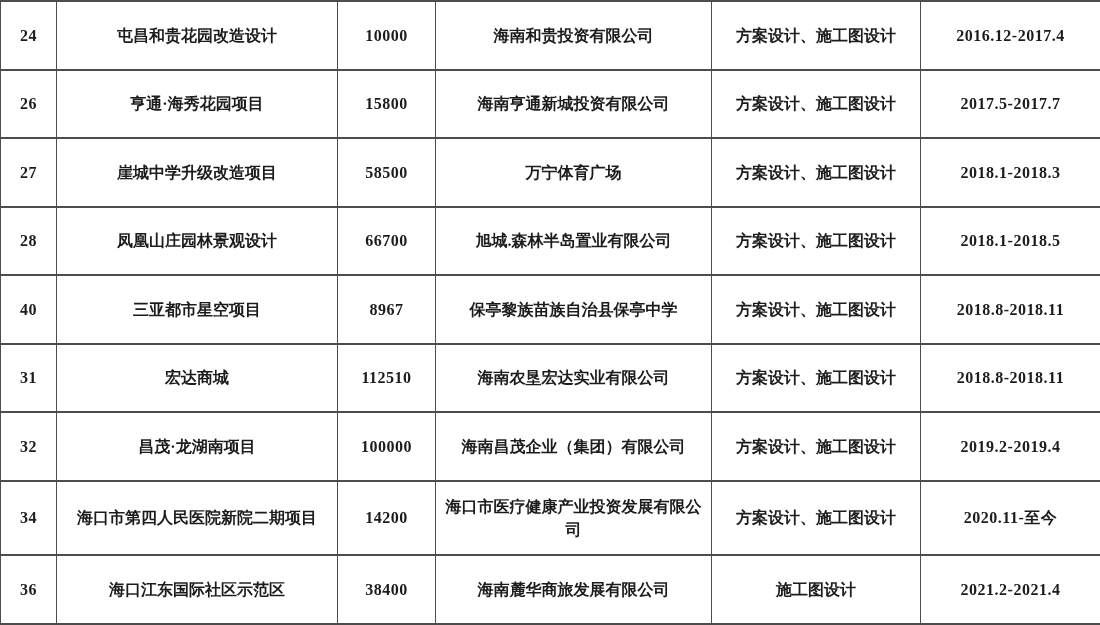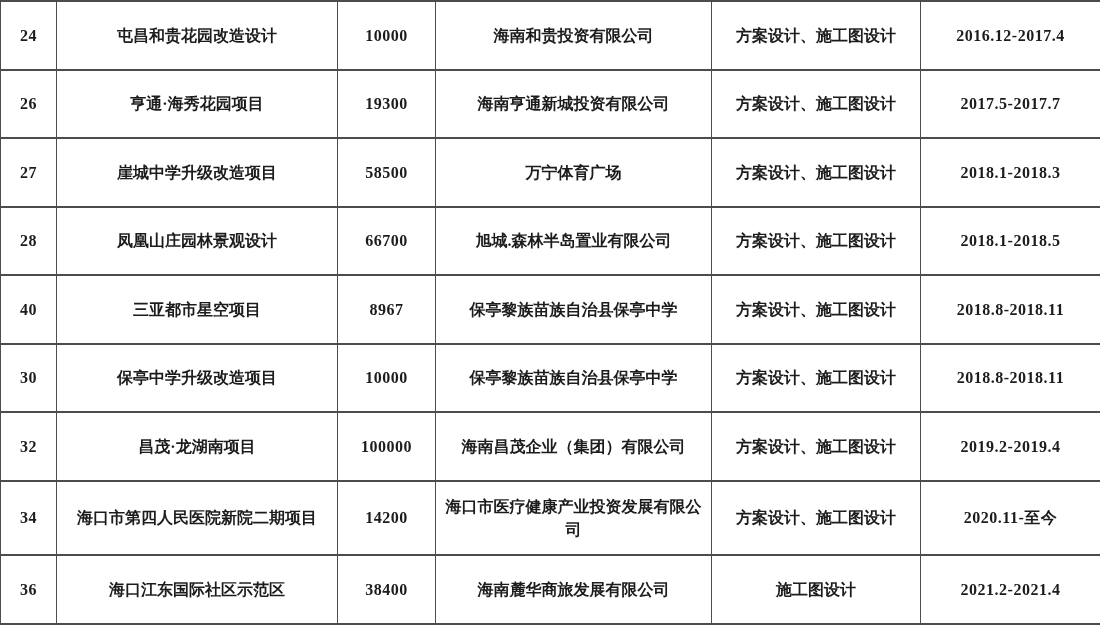--- a/index.html
+++ b/index.html
@@ -67,21 +67,21 @@
     <td class="col-index">24</td>
     <td class="col-project">屯昌和贵花园改造设计</td>
     <td class="col-area">10000</td>
     <td class="col-client">海南和贵投资有限公司</td>
     <td class="col-services">方案设计、施工图设计</td>
     <td class="col-period">2016.12-2017.4</td>
   </tr>
         <tr>
     <td class="col-index">26</td>
     <td class="col-project">亨通·海秀花园项目</td>
-    <td class="col-area">19300</td>
+    <td class="col-area">15800</td>
     <td class="col-client">海南亨通新城投资有限公司</td>
     <td class="col-services">方案设计、施工图设计</td>
     <td class="col-period">2017.5-2017.7</td>
   </tr>
         <tr>
     <td class="col-index">27</td>
     <td class="col-project">崖城中学升级改造项目</td>
     <td class="col-area">58500</td>
     <td class="col-client">万宁体育广场</td>
     <td class="col-services">方案设计、施工图设计</td>
@@ -97,24 +97,24 @@
   </tr>
         <tr>
     <td class="col-index">40</td>
     <td class="col-project">三亚都市星空项目</td>
     <td class="col-area">8967</td>
     <td class="col-client">保亭黎族苗族自治县保亭中学</td>
     <td class="col-services">方案设计、施工图设计</td>
     <td class="col-period">2018.8-2018.11</td>
   </tr>
         <tr>
-    <td class="col-index">30</td>
-    <td class="col-project">保亭中学升级改造项目</td>
-    <td class="col-area">10000</td>
-    <td class="col-client">保亭黎族苗族自治县保亭中学</td>
+    <td class="col-index">31</td>
+    <td class="col-project">宏达商城</td>
+    <td class="col-area">112510</td>
+    <td class="col-client">海南农垦宏达实业有限公司</td>
     <td class="col-services">方案设计、施工图设计</td>
     <td class="col-period">2018.8-2018.11</td>
   </tr>
         <tr>
     <td class="col-index">32</td>
     <td class="col-project">昌茂·龙湖南项目</td>
     <td class="col-area">100000</td>
     <td class="col-client">海南昌茂企业（集团）有限公司</td>
     <td class="col-services">方案设计、施工图设计</td>
     <td class="col-period">2019.2-2019.4</td>

